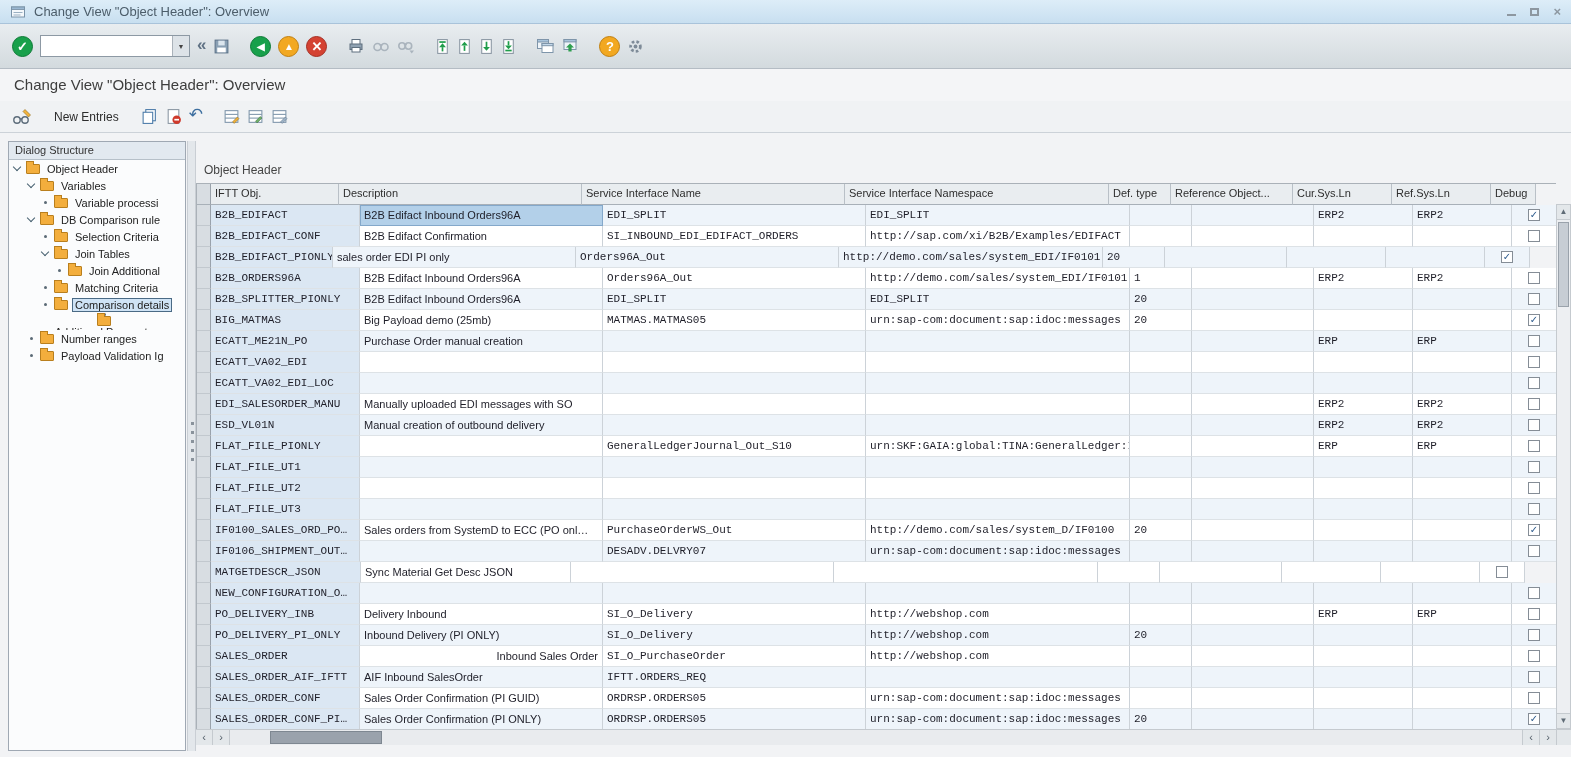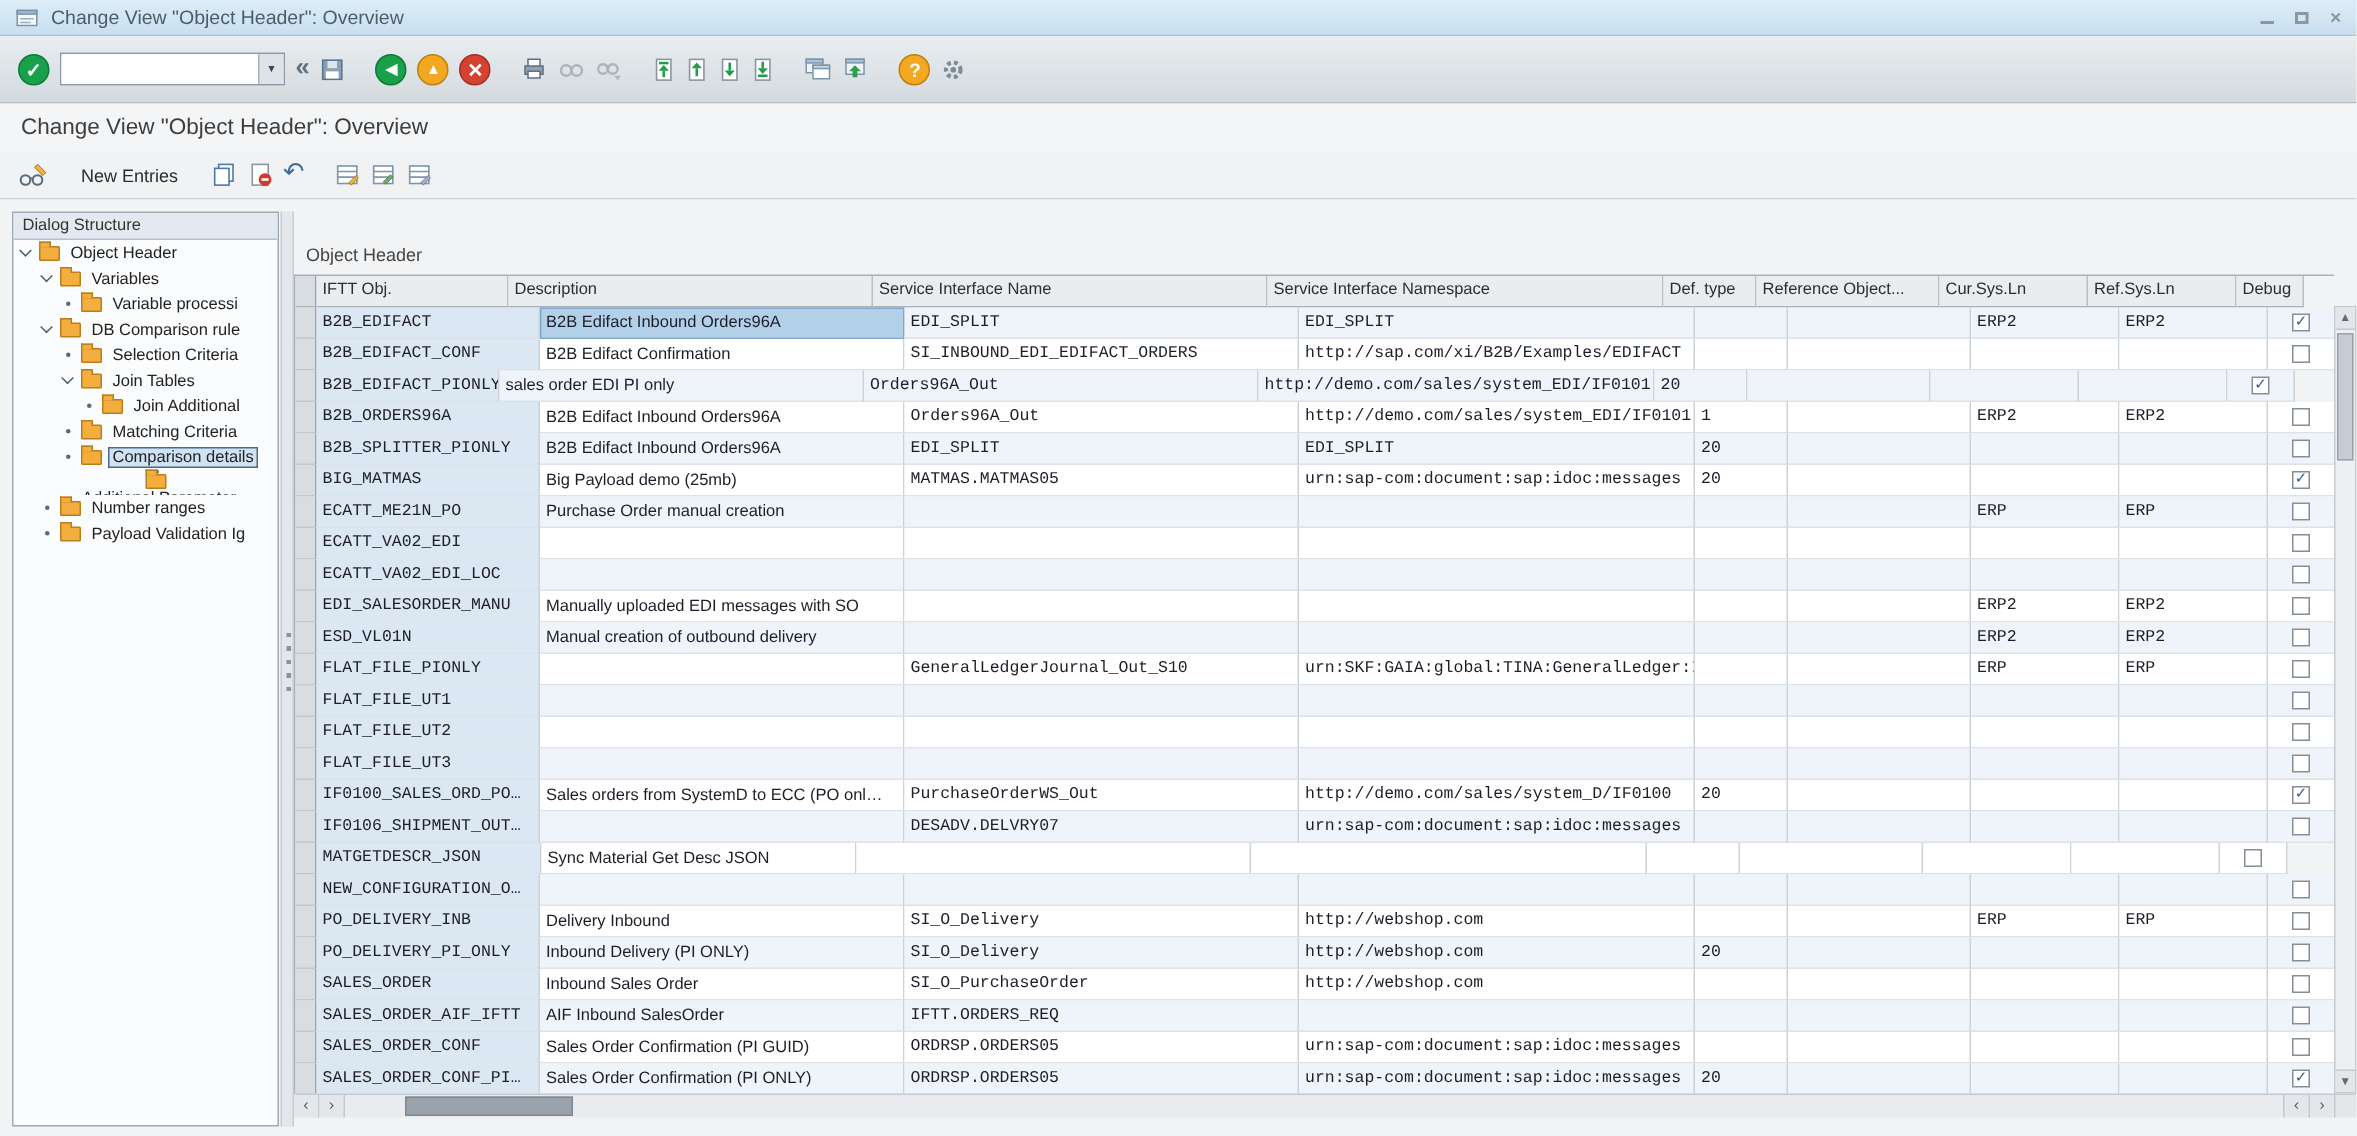--- a/index.html
+++ b/index.html
@@ -671,21 +671,21 @@
           <div class="cell dcell" style="width: 122px;"></div>
           <div class="cell dcell mono" style="width: 99px;"></div>
           <div class="cell dcell mono" style="width: 99px;"></div>
           <div class="cell dcell ccenter" style="width: 45px;">
             <span class="cb"></span>
           </div>
         </div>
         <div class="trow even">
           <div class="cell rowsel"></div>
           <div class="cell dcell mono key" style="width: 149px;">SALES_ORDER</div>
-          <div class="cell dcell" style="width: 243px;">Inbound Sales Order</div>
+          <div class="cell dcell" style="width: 243px; text-align: right;">Inbound Sales Order</div>
           <div class="cell dcell mono" style="width: 263px;">SI_O_PurchaseOrder</div>
           <div class="cell dcell mono" style="width: 264px;">http://webshop.com</div>
           <div class="cell dcell mono" style="width: 62px;"></div>
           <div class="cell dcell" style="width: 122px;"></div>
           <div class="cell dcell mono" style="width: 99px;"></div>
           <div class="cell dcell mono" style="width: 99px;"></div>
           <div class="cell dcell ccenter" style="width: 45px;">
             <span class="cb"></span>
           </div>
         </div>

